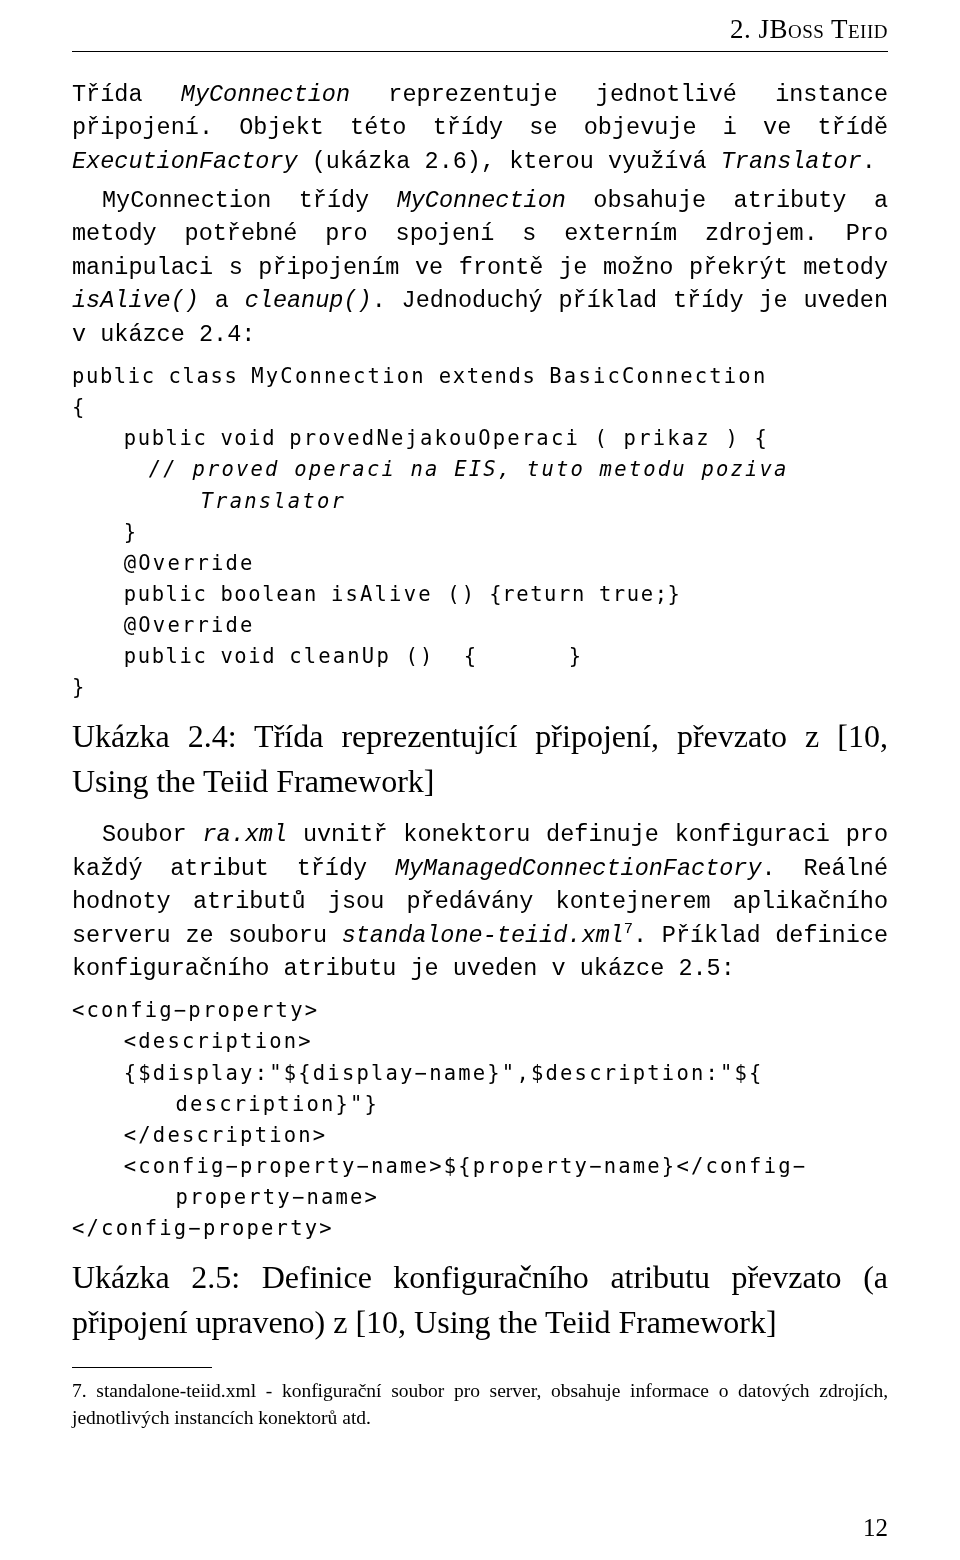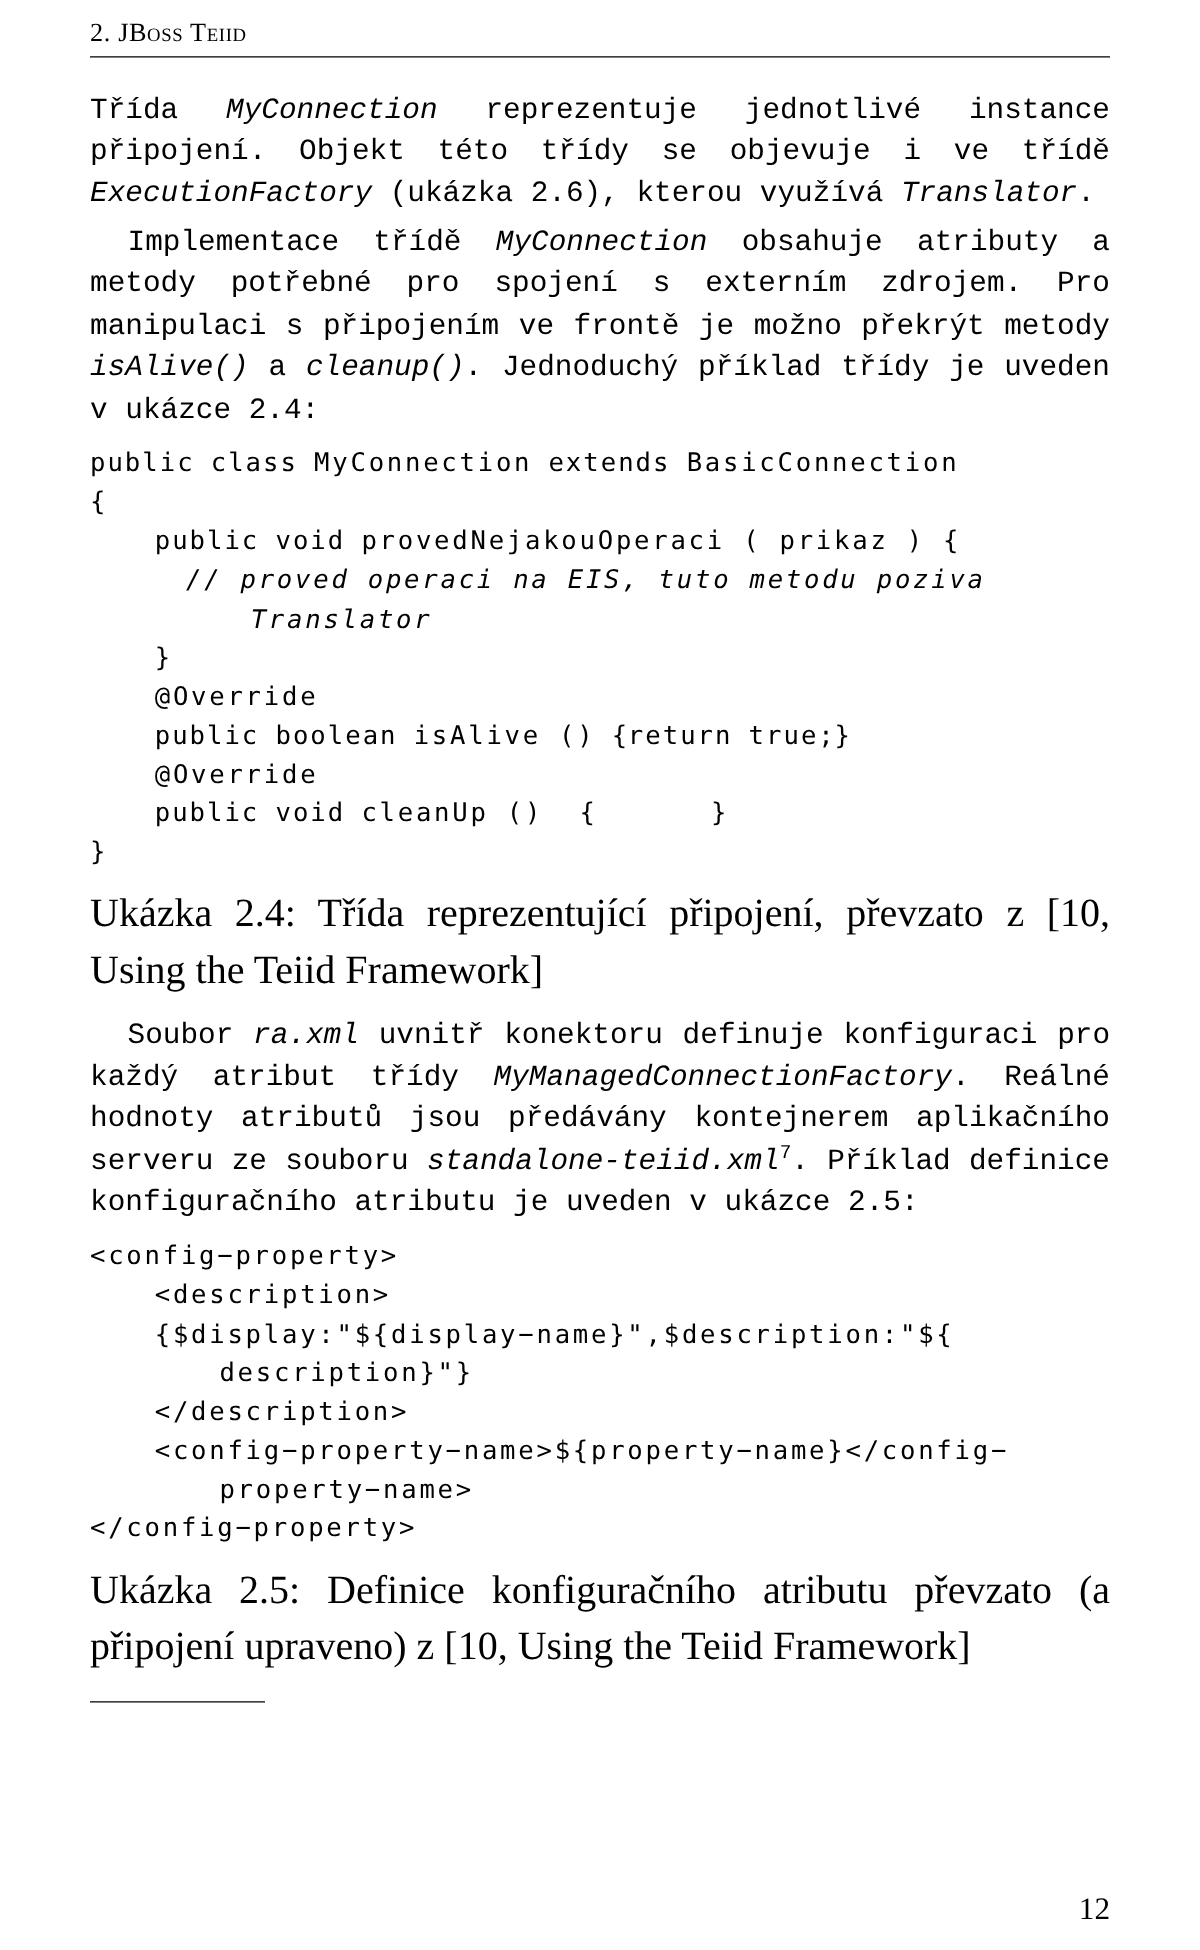--- a/index.html
+++ b/index.html
@@ -17,22 +17,22 @@
   }
   .page {
     width: 960px;
     height: 1560px;
     box-sizing: border-box;
     padding: 0 72px;
     position: relative;
   }
   
   .header {
-    text-align: left;
-    font-size: 21px;
+    text-align: right;
+    font-size: 27px;
     letter-spacing: 0.5px;
     padding-top: 14px;
     padding-bottom: 6px;
     font-variant: small-caps;
     font-family: "Liberation Serif", serif;
   }
   .header .chapnum { font-variant: normal; }
   .header-rule {
     border: 0;
     border-top: 1.6px solid #000;
@@ -97,21 +97,21 @@
 <div class="page">
 
   <div class="header">
     <span class="chapnum">2.</span>
     <span>JBoss Teiid</span>
   </div>
   <hr class="header-rule">
 
   <p class="body"><span>Třída </span><span class="it">MyConnection</span><span> reprezentuje jednotlivé instance připojení. Objekt této třídy se objevuje i ve třídě </span><span class="it">ExecutionFactory</span><span> (ukázka 2.6), kterou využívá </span><span class="it">Translator</span><span>.</span></p>
 
-  <p class="body indent"><span>Implementace třídě </span><span class="it">MyConnection</span><span> obsahuje atributy a metody potřebné pro spojení s externím zdrojem. Pro manipulaci s připojením ve frontě je možno překrýt metody </span><span class="it">isAlive()</span><span> a </span><span class="it">cleanup()</span><span>. Jednoduchý příklad třídy je uveden v ukázce 2.4:</span></p>
+  <p class="body indent"><span>MyConnection třídy </span><span class="it">MyConnection</span><span> obsahuje atributy a metody potřebné pro spojení s externím zdrojem. Pro manipulaci s připojením ve frontě je možno překrýt metody </span><span class="it">isAlive()</span><span> a </span><span class="it">cleanup()</span><span>. Jednoduchý příklad třídy je uveden v ukázce 2.4:</span></p>
 
   <pre class="code"><span class="kw">public</span> <span class="kw">class</span> <span class="sp">MyConnection</span> <span class="kw">extends</span> <span class="sp">BasicConnection</span>
 <span>{</span>
     <span class="kw">public</span> <span class="kw">void</span> <span class="sp">provedNejakouOperaci ( prikaz ) {</span>
     <span class="cm sp">// proved operaci na EIS, tuto metodu poziva</span>
         <span class="cm sp">Translator</span>
     <span>}</span>
     <span class="sp">@Override</span>
     <span class="kw">public</span> <span class="kw">boolean</span> <span class="sp">isAlive ()</span> <span>{</span><span class="kw">return</span> <span class="kw">true</span><span>;}</span>
     <span class="sp">@Override</span>
@@ -127,16 +127,17 @@
     <span class="sp">{$display:"${display−name}",$description:"${</span>
         <span class="sp">description}"}</span>
     <span class="sp">&lt;/description&gt;</span>
     <span class="sp">&lt;config−property−name&gt;${property−name}&lt;/config−</span>
         <span class="sp">property−name&gt;</span>
 <span class="sp">&lt;/config−property&gt;</span></pre>
 
   <p class="caption">Ukázka 2.5: Definice konfiguračního atributu převzato (a připojení upraveno) z [10, Using the Teiid Framework]</p>
 
   <hr class="footnote-rule">
+  <p class="footnote"><span class="fnum">7.</span> <span>standalone-teiid.xml - konfigurační soubor pro server, obsahuje informace o datových zdrojích, jednotlivých instancích konektorů atd.</span></p>
 
   <div class="pagenum">12</div>
 
 </div>
 
 </body></html>

